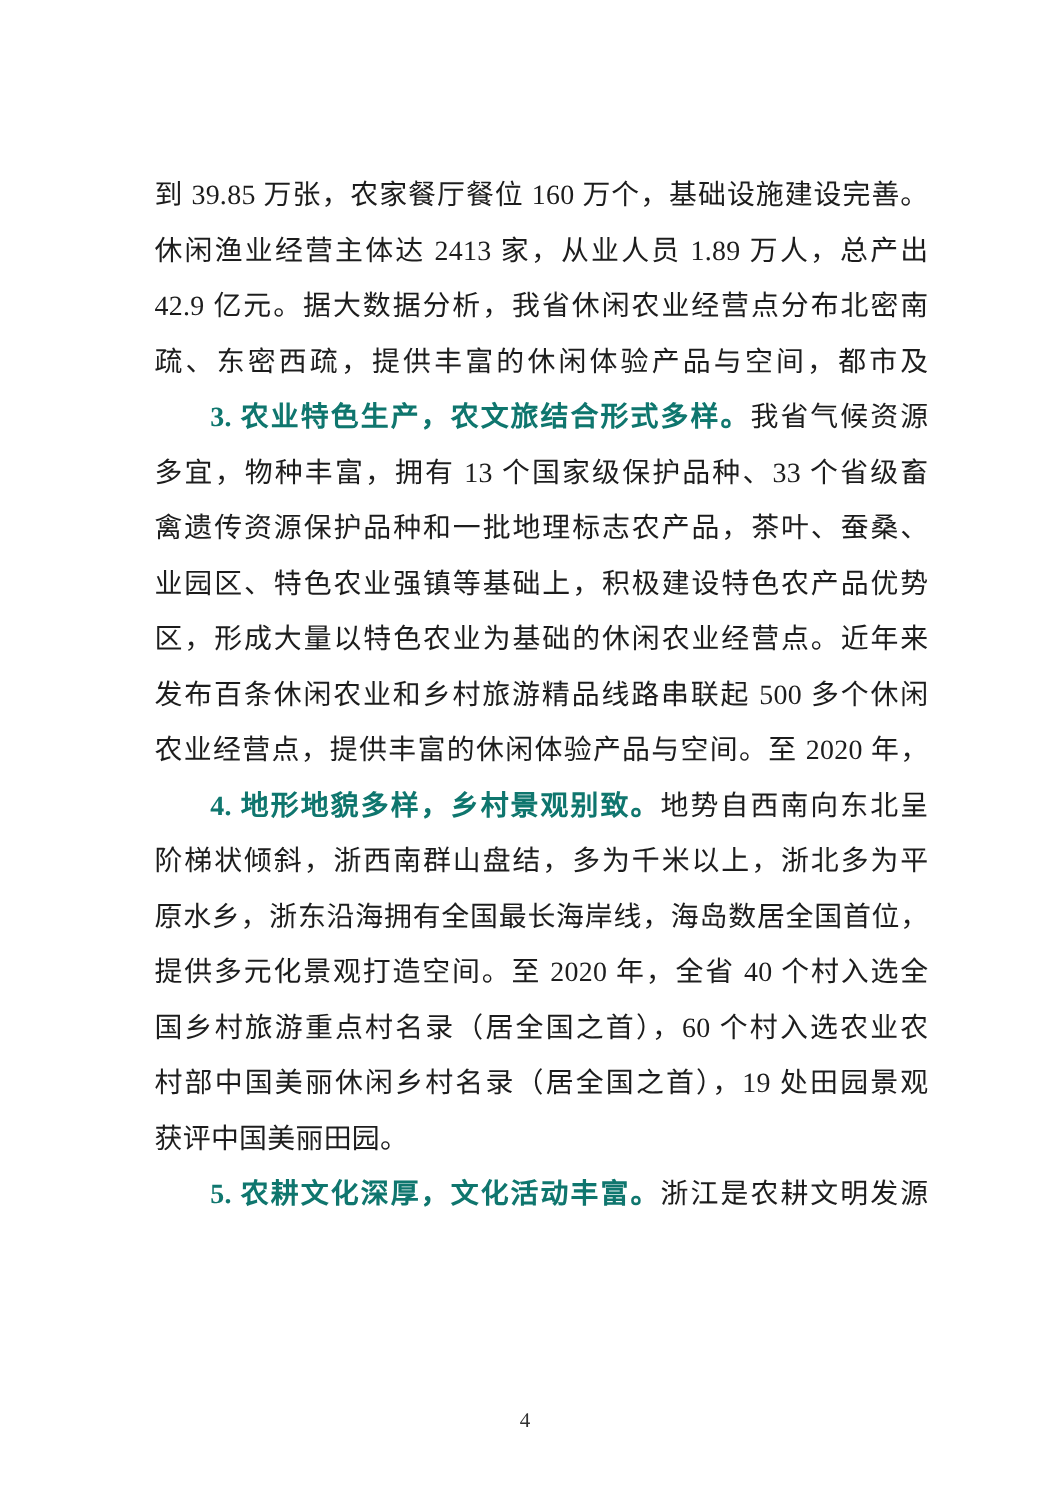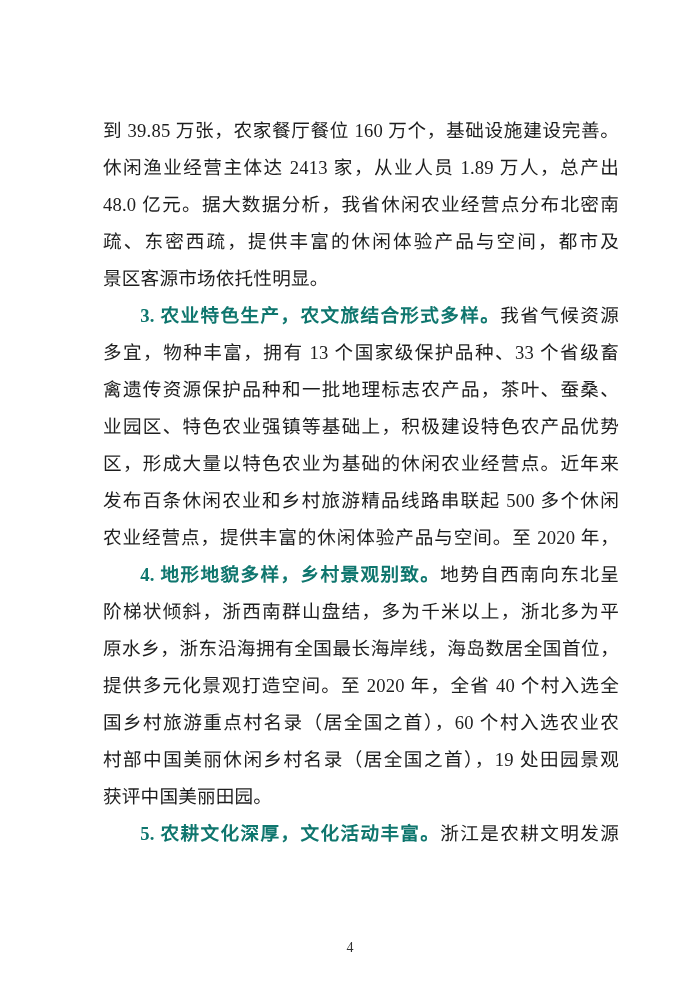--- a/index.html
+++ b/index.html
@@ -48,23 +48,22 @@
     color: #303030;
   }
 </style>
 </head>
 <body>
 
 <div class="page">
   <div class="content">
       <div class="line"><b></b><span>到 39.85 万张，农家餐厅餐位 160 万个，基础设施建设完善。</span></div>
       <div class="line"><b></b><span>休闲渔业经营主体达 2413 家，从业人员 1.89 万人，总产出</span></div>
-      <div class="line"><b></b><span>48.0 亿元。据大数据分析，我省休闲农业经营点分布北密南</span></div>
+      <div class="line"><b></b><span>42.9 亿元。据大数据分析，我省休闲农业经营点分布北密南</span></div>
       <div class="line"><b></b><span>疏、东密西疏，提供丰富的休闲体验产品与空间，都市及</span></div>
-      <div class="line para-end"><b></b><span>景区客源市场依托性明显。</span></div>
       <div class="line indent"><b>3. 农业特色生产，农文旅结合形式多样。</b><span>我省气候资源</span></div>
       <div class="line"><b></b><span>多宜，物种丰富，拥有 13 个国家级保护品种、33 个省级畜</span></div>
       <div class="line"><b></b><span>禽遗传资源保护品种和一批地理标志农产品，茶叶、蚕桑、</span></div>
       <div class="line"><b></b><span>业园区、特色农业强镇等基础上，积极建设特色农产品优势</span></div>
       <div class="line"><b></b><span>区，形成大量以特色农业为基础的休闲农业经营点。近年来</span></div>
       <div class="line"><b></b><span>发布百条休闲农业和乡村旅游精品线路串联起 500 多个休闲</span></div>
       <div class="line"><b></b><span>农业经营点，提供丰富的休闲体验产品与空间。至 2020 年，</span></div>
       <div class="line indent"><b>4. 地形地貌多样，乡村景观别致。</b><span>地势自西南向东北呈</span></div>
       <div class="line"><b></b><span>阶梯状倾斜，浙西南群山盘结，多为千米以上，浙北多为平</span></div>
       <div class="line"><b></b><span>原水乡，浙东沿海拥有全国最长海岸线，海岛数居全国首位，</span></div>

